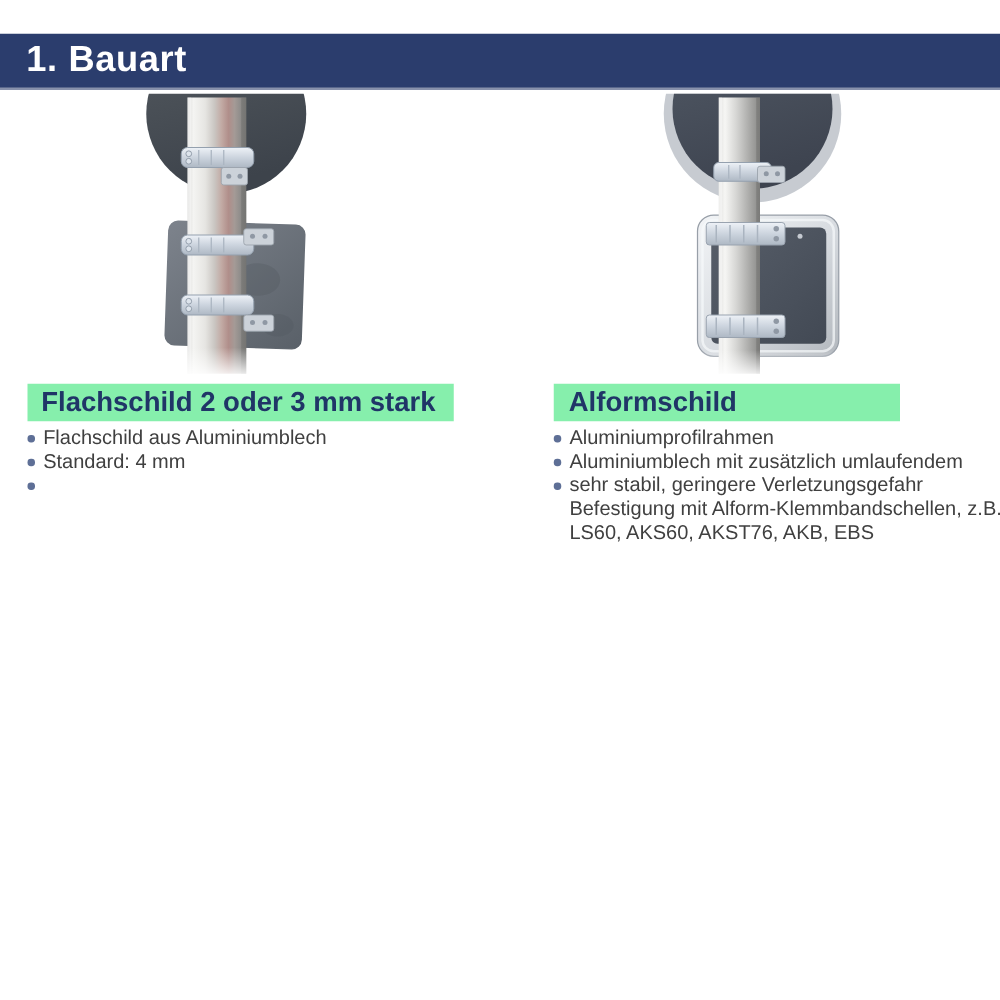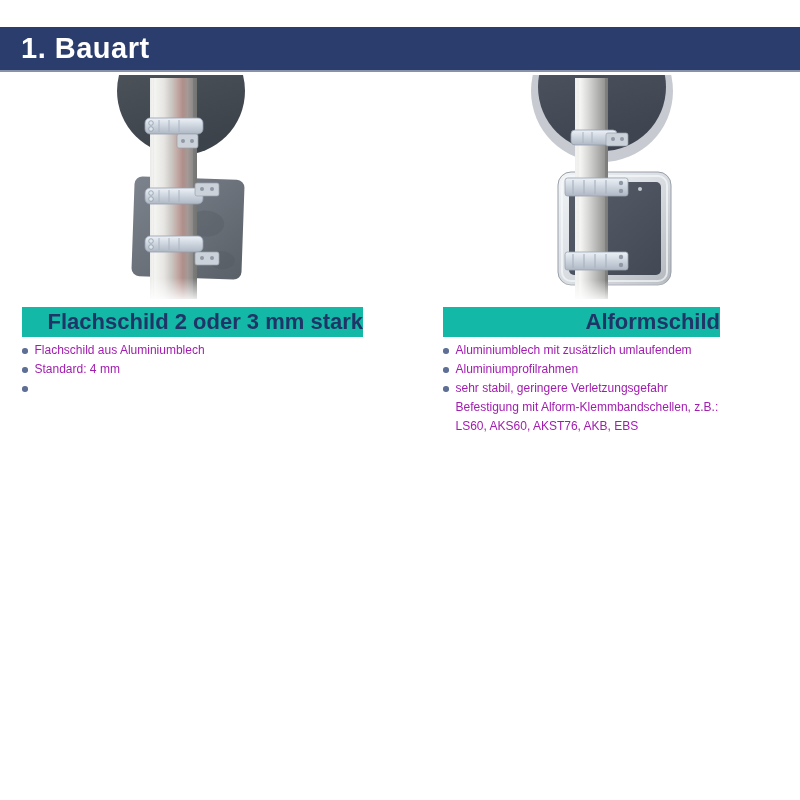--- a/index.html
+++ b/index.html
@@ -28,24 +28,23 @@
     font-weight: bold;
     letter-spacing: 0.5px;
   }
   .photo { position: absolute; top: 75px; width: 164px; height: 228px; }
   .photo-left  { left: 103px; }
   .photo-right { left: 528px; }
   .heading-bar {
     position: absolute;
     top: 307px;
     height: 30px;
-    background: #14b8a6;
+    background: #86efac;
     display: flex;
     align-items: center;
-    justify-content: flex-end;
   }
   .heading-left  { left: 22px;  width: 341px; padding-left: 11px; }
   .heading-right { left: 443px; width: 277px; padding-left: 12px; }
   .heading-bar .heading-text {
     color: #203567;
     font-size: 22px;
     font-weight: bold;
     white-space: nowrap;
   }
   .bullet-list {
@@ -56,21 +55,21 @@
   .list-left  { left: 22px;  width: 400px; }
   .list-right { left: 443px; width: 350px; }
   .bullet-list li { display: flex; }
   .dot {
     flex: 0 0 auto;
     width: 5.5px; height: 5.5px;
     border-radius: 50%;
     background: #5E6F96;
     margin: 7px 7px 0 0;
   }
-  .li-text { color: #a21caf; font-size: 12px; line-height: 19px; }
+  .li-text { color: #404040; font-size: 16px; line-height: 19px; }
   .li-text div { white-space: nowrap; }
 </style>
 </head>
 <body>
 
 <div class="page">
 
   <div class="header-bar">
     <span class="title">1. Bauart</span>
   </div>
@@ -264,27 +263,27 @@
     </li>
     <li>
       <span class="dot"></span>
     </li>
   </ul>
 
   <ul class="bullet-list list-right">
     <li>
       <span class="dot"></span>
       <div class="li-text">
+          <div>Aluminiumprofilrahmen</div>
+        </div>
+    </li>
+    <li>
+      <span class="dot"></span>
+      <div class="li-text">
           <div>Aluminiumblech mit zusätzlich umlaufendem</div>
-        </div>
-    </li>
-    <li>
-      <span class="dot"></span>
-      <div class="li-text">
-          <div>Aluminiumprofilrahmen</div>
         </div>
     </li>
     <li>
       <span class="dot"></span>
       <div class="li-text">
         <div>sehr stabil, geringere Verletzungsgefahr</div>
         <div>Befestigung mit Alform-Klemmbandschellen, z.B.:</div>
         <div>LS60, AKS60, AKST76, AKB, EBS</div>
       </div>
     </li>

